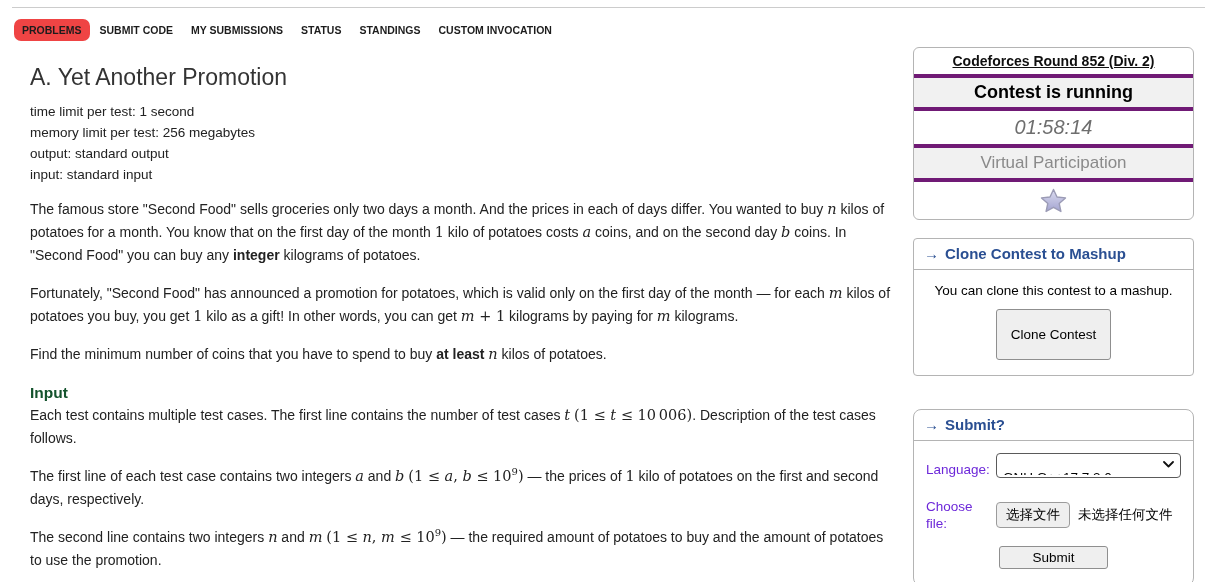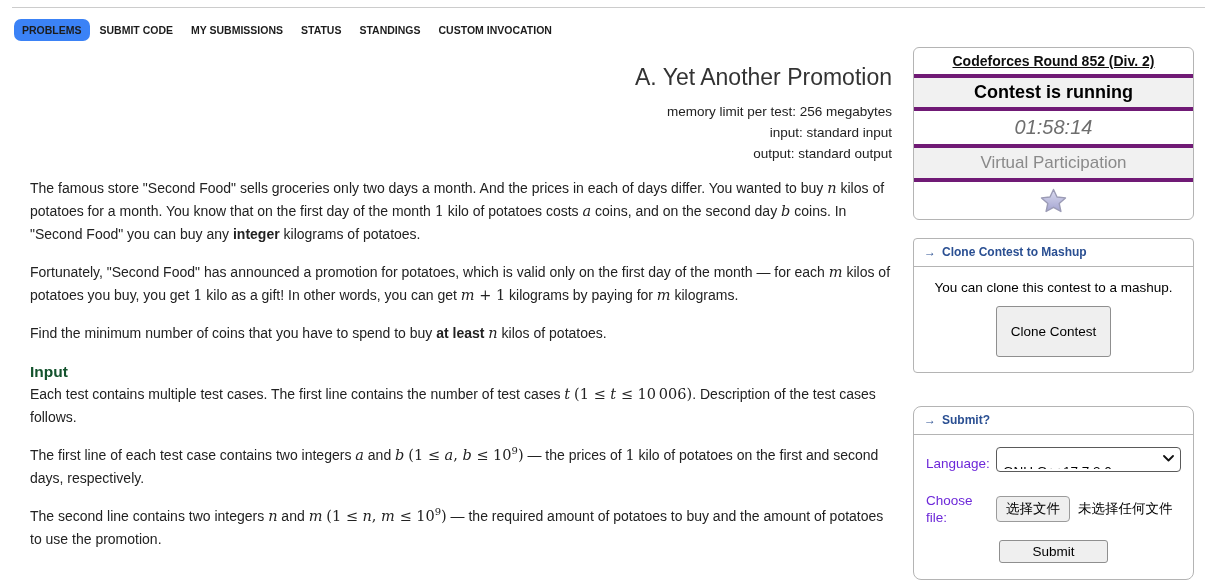--- a/index.html
+++ b/index.html
@@ -21,27 +21,27 @@
   
   .tabs {
     position: absolute; top: 19px; left: 14px;
     display: flex; gap: 2px; align-items: center;
   }
   .tab {
     font-size: 10.5px; font-weight: bold; color: #1c1c1c;
     padding: 5px 8px; border-radius: 7px;
     white-space: nowrap; cursor: pointer;
   }
-  .tab.active { background: #3b82f6; }
+  .tab.active { background: #ef4444; }
 
   
   .main {
     position: absolute; left: 30px; top: 56px; width: 862px;
   }
-  .problem-header { text-align: right; }
+  .problem-header { text-align: left; }
   .problem-title {
     font-size: 23px; font-weight: 400; color: #333333;
     margin: 8px 0 10px 0;
   }
   .limits { font-size: 13.5px; line-height: 21px; color: #222222; }
 
   .statement { margin-top: 13px; }
   .statement p, .para-block p {
     font-size: 14px; line-height: 23px; margin: 0 0 15px 0;
   }
@@ -72,21 +72,21 @@
     font-size: 14px; font-weight: bold; color: #0f0f0f;
     text-decoration: underline; cursor: pointer;
   }
   .contest-status { font-size: 18px; font-weight: bold; color: #000000; }
   .contest-timer { font-size: 20px; color: #6e6e6e; padding: 5px 6px; font-style: italic; }
   .contest-mode { font-size: 17px; color: #8a8a8a; padding: 5px 6px; }
   .star-row { padding: 6px; line-height: 0; }
   .star-row svg { cursor: pointer; }
 
   .box-header {
-    font-size: 12px; font-weight: bold; color: #2a4f92;
+    font-size: 15px; font-weight: bold; color: #2a4f92;
     padding: 6px 10px 7px 10px; border-bottom: 1px solid #b4b4b4;
   }
   .box-header .arrow { margin-right: 6px; font-weight: bold; }
 
   .clone-body { text-align: center; padding: 13px 8px 15px 8px; }
   .clone-text { font-size: 13.5px; color: #000000; }
 
   .btn {
     background: #efefef; border: 1px solid #8f8f8f; border-radius: 3px;
     font-family: "Liberation Sans", sans-serif; font-size: 13.5px; color: #000000;
@@ -126,23 +126,24 @@
   <div class="tab">MY SUBMISSIONS</div>
   <div class="tab">STATUS</div>
   <div class="tab">STANDINGS</div>
   <div class="tab">CUSTOM INVOCATION</div>
 </div>
 
 <div class="main">
   <div class="problem-header">
     <div class="problem-title">A. Yet Another Promotion</div>
     <div class="limits">
+      <div>time limit per test: 1 second</div>
       <div>memory limit per test: 256 megabytes</div>
+      <div>output: standard output</div>
       <div>input: standard input</div>
-      <div>output: standard output</div>
     </div>
   </div>
 
   <div class="statement para-block">
       <p><span>The famous store "Second Food" sells groceries only two days a month. And the prices in each of days differ. You wanted to buy </span><span class="mv">n</span><span> kilos of potatoes for a month. You know that on the first day of the month </span><span class="mr">1</span><span> kilo of potatoes costs </span><span class="mv">a</span><span> coins, and on the second day </span><span class="mv">b</span><span> coins. In "Second Food" you can buy any </span><b>integer</b><span> kilograms of potatoes.</span></p>
       <p><span>Fortunately, "Second Food" has announced a promotion for potatoes, which is valid only on the first day of the month — for each </span><span class="mv">m</span><span> kilos of potatoes you buy, you get </span><span class="mr">1</span><span> kilo as a gift! In other words, you can get </span><span class="mv">m</span><span class="mr"> + 1</span><span> kilograms by paying for </span><span class="mv">m</span><span> kilograms.</span></p>
       <p><span>Find the minimum number of coins that you have to spend to buy </span><b>at least</b><span> </span><span class="mv">n</span><span> kilos of potatoes.</span></p>
     </div>
 
   <div class="section-title">Input</div>

